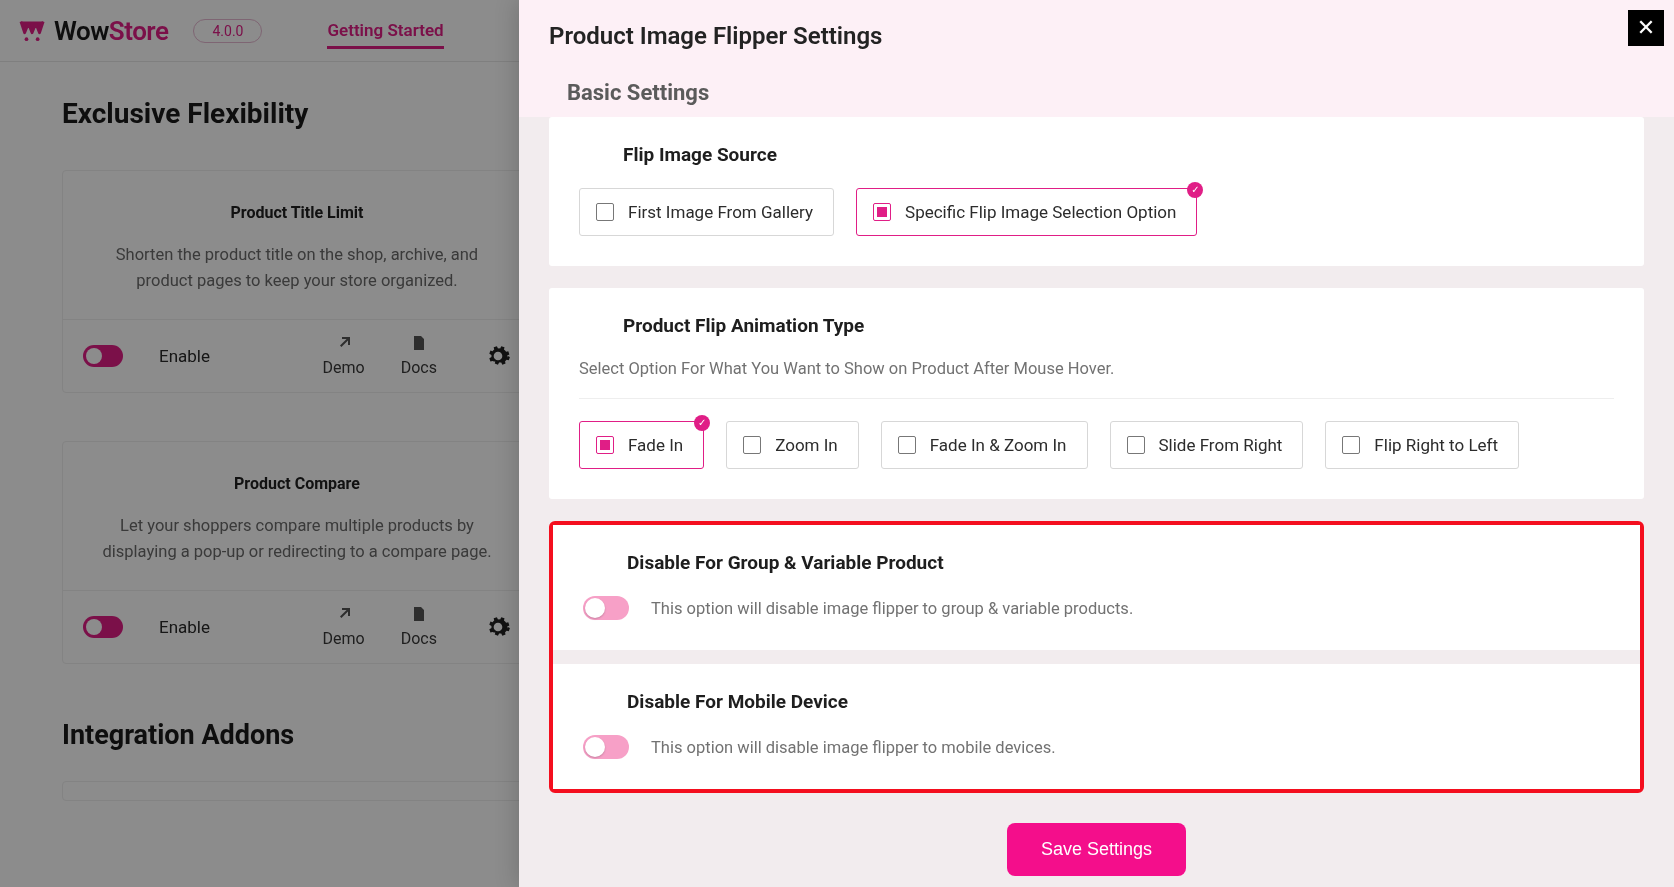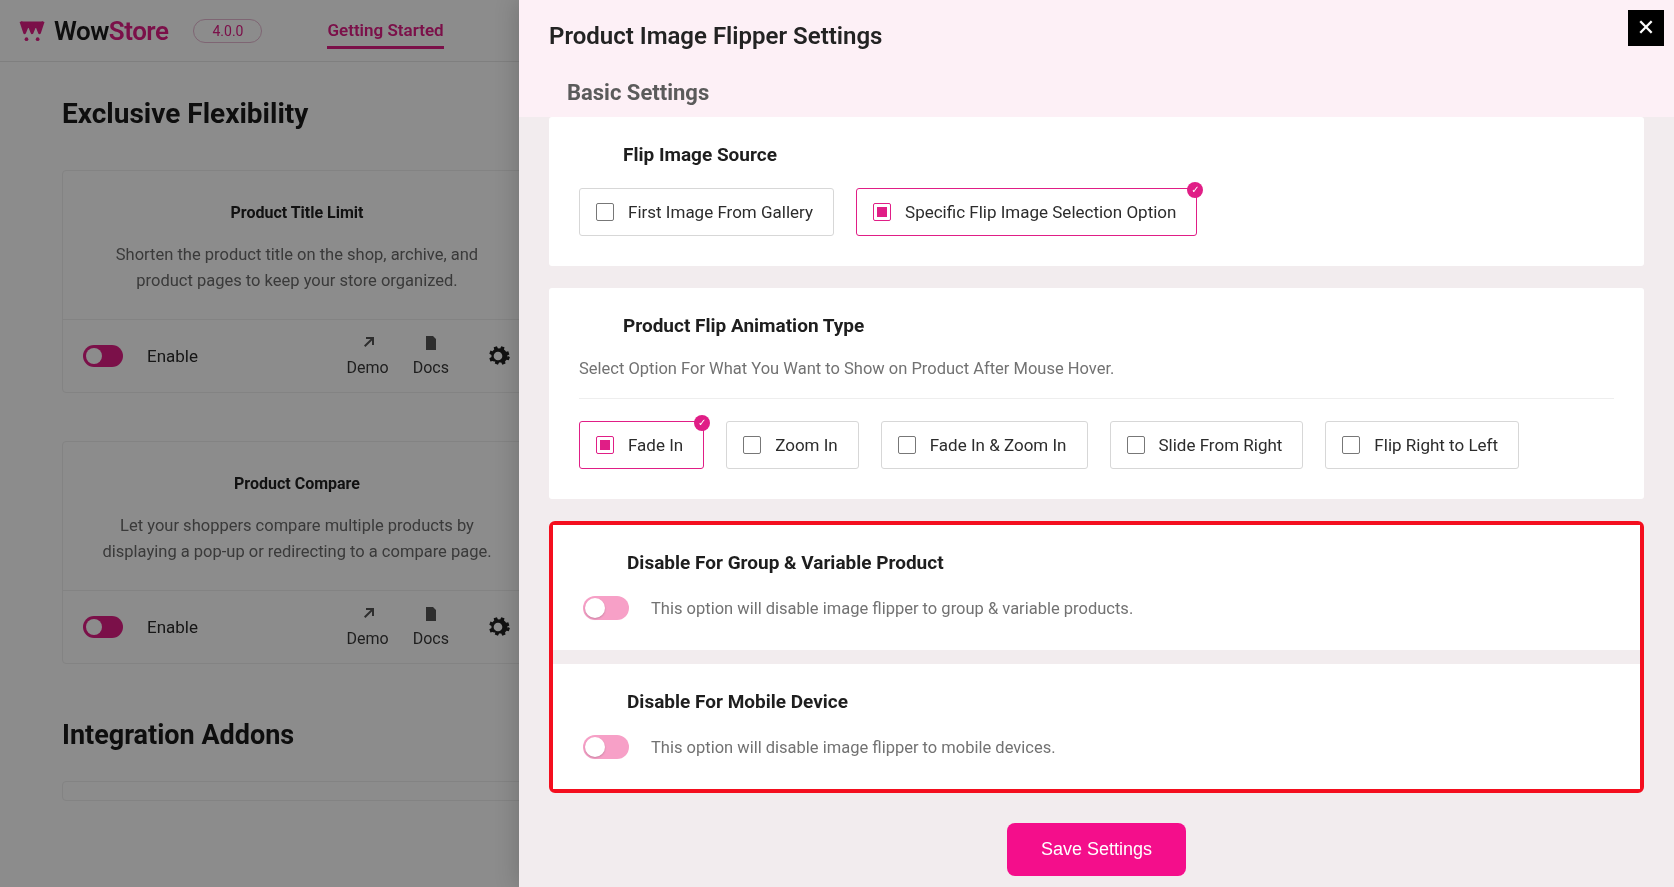--- a/index.html
+++ b/index.html
@@ -63,21 +63,21 @@
   margin-bottom: 48px;
 }
 .card-body { padding: 32px 24px 26px; text-align: center; }
 .card-title { font-size: 16px; font-weight: 700; color: #222; margin-bottom: 20px; }
 .card-desc { font-size: 16.5px; color: #6a6a6a; line-height: 1.55; }
 .card-footer {
   border-top: 1px solid #eee;
   display: flex;
   align-items: center;
   padding: 15px 20px;
-  gap: 24px;
+  gap: 36px;
 }
 .toggle {
   width: 40px; height: 22px; background: #e01e86; border-radius: 11px; position: relative;
 }
 .toggle::after { content:""; position:absolute; width:16px; height:16px; background:#fff; border-radius:50%; top:3px; left:3px; }
 .enable-label { font-size: 17px; color: #2a2a2a; }
 .flex-grow { flex: 1; }
 .link { display: flex; align-items: center; gap: 7px; color: #3a3a3a; font-size: 16px; flex-direction: column; }
 .ext-icon, .doc-icon { width:16px; height:16px; fill:#555; }
 .gear { width: 26px; height: 26px; fill: #222; margin-left: 12px; }

